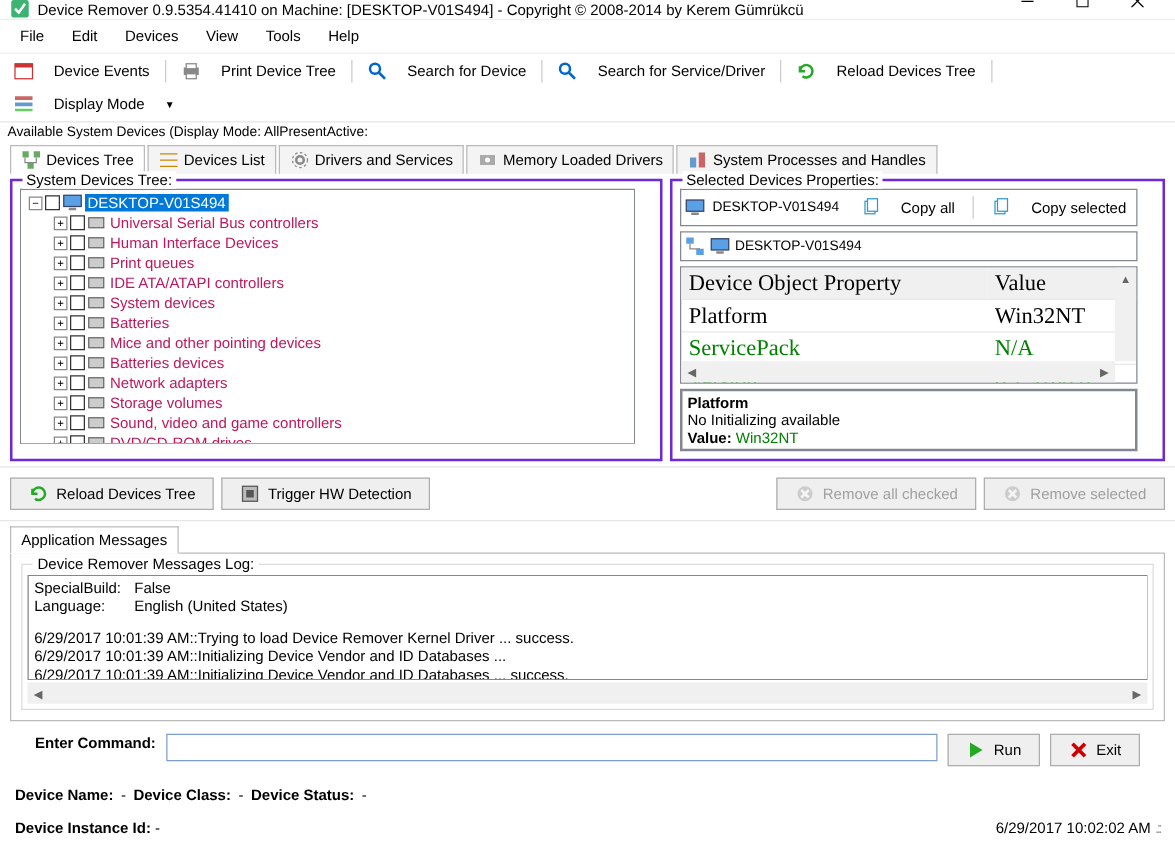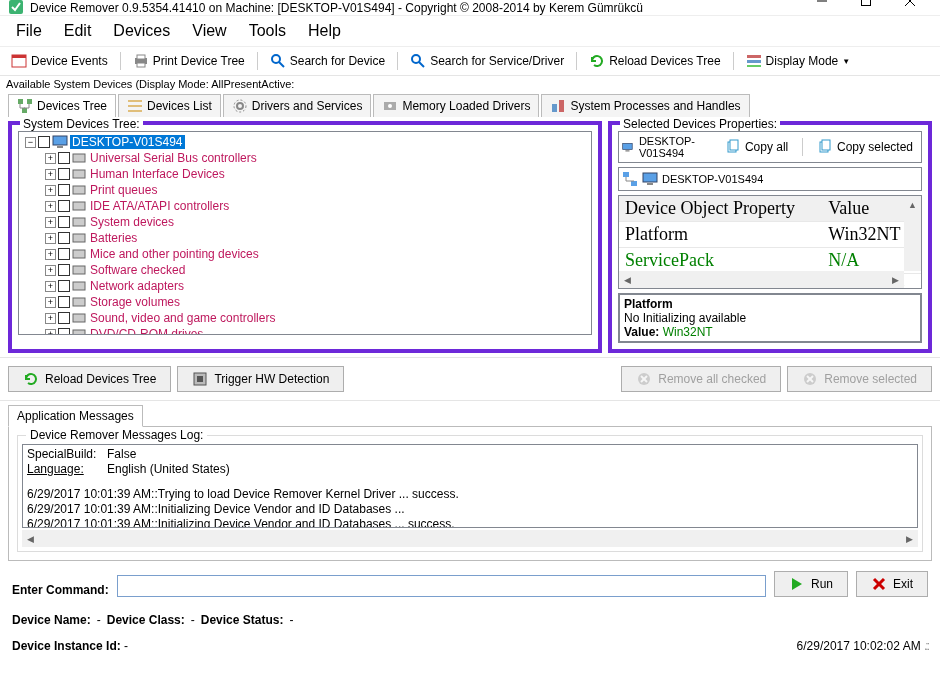--- a/index.html
+++ b/index.html
@@ -20,32 +20,32 @@
     align-items: flex-end;
     height: 16px;
     padding: 0 8px;
     background: #fff;
     border-bottom: 1px solid #eee;
   }
   .titlebar .app-icon { width:16px; height:16px; margin-right:6px; }
   .titlebar .title { flex:1; font-size:12px; color:#000; }
   .winbtns { display:flex; gap:0; }
   .winbtn { width:44px; height:28px; display:flex; align-items:center; justify-content:center; font-size:11px; color:#000;}
-  .menubar { display:flex; padding:2px 6px; gap:2px; font-size:16px; }
+  .menubar { display:flex; padding:2px 6px; gap:2px; font-size:12px; }
   .menubar .menuitem { padding:4px 10px; }
   .toolbar {
     display:flex;
     align-items:center;
     padding:3px 6px;
     gap:4px;
     flex-wrap:wrap;
     border-top:1px solid #eee;
     border-bottom:1px solid #e5e5e5;
   }
-  .tbtn { display:flex; align-items:center; gap:4px; padding:3px 5px; border-radius:2px; font-size:12px; white-space:nowrap;}
+  .tbtn { display:flex; align-items:center; gap:16px; padding:3px 5px; border-radius:2px; font-size:12px; white-space:nowrap;}
   .icon { width:16px; height:16px; display:inline-flex; align-items:center; justify-content:center; }
   .sep { width:1px; height:18px; background:#ccc; margin:0 3px; }
   .section-header {
     padding:2px 6px;
     font-size:11px;
     color:#000;
   }
   .tabstrip {
     display:flex;
     gap:2px;
@@ -62,22 +62,22 @@
     background:#f4f4f4;
     font-size:12px;
   }
   .tab.active { background:#fff; }
   .main-row {
     display:flex;
     gap:6px;
     padding:4px 8px;
   }
   .groupbox {
-    border:4px solid #6d28d9;
-    padding:6px 6px 6px 6px;
+    border:2px solid #6d28d9;
+    padding:6px 20px 6px 6px;
     position:relative;
   }
   .groupbox > .legend {
     position:absolute;
     top:-8px;
     left:8px;
     background:#fff;
     padding:0 3px;
     font-size:12px;
   }
@@ -116,21 +116,21 @@
     border:1px solid #adadad;
     background:#efefef;
     font-size:12px;
     min-height:24px;
   }
   .btn.disabled { color:#a0a0a0;}
   .msgs-group { margin:6px 8px; border:1px solid #dcdcdc; position:relative; padding:8px 4px 4px 4px;}
   .msgs-group .legend { position:absolute; top:-8px; left:8px; background:#fff; padding:0 4px; font-size:12px;}
   .msgs-body { border:1px solid #828790; height:84px; overflow:auto; padding:2px 4px; font-size:12px; line-height:15px; background:#fff;}
   .msgs-scroll { height:17px; background:#f0f0f0; display:flex; justify-content:space-between; align-items:center; margin-top:2px;}
-  .cmdrow { display:flex; align-items:flex-end; gap:8px; padding:10px 12px;}
+  .cmdrow { display:flex; align-items:flex-start; gap:8px; padding:10px 28px;}
   .cmdrow label { font-weight:bold; font-size:12px;}
   .cmdrow input { flex:1; height:22px; border:1px solid #7a9fcd; padding:0 4px;}
   .statusbar { display:flex; gap:6px; padding:6px 12px; font-size:12px;}
   .statusbar2 { display:flex; justify-content:space-between; padding:6px 12px 4px 12px; font-size:12px;}
   .grip { color:#999; letter-spacing:-2px; }
 </style>
 </head>
 <body>
 
 <div class="titlebar">
@@ -358,21 +358,21 @@
                 <rect x="1" y="3" width="12" height="8" fill="#ccc" stroke="#666"></rect>
               </svg></span>
             <span class="nodelabel">Mice and other pointing devices</span>
           </div>
           <div class="tree-row" style="padding-left: 24px;">
             <span class="twisty">+</span>
             <span class="cb"></span>
             <span class="nodeicon"><svg viewBox="0 0 16 14">
                 <rect x="1" y="3" width="12" height="8" fill="#ccc" stroke="#666"></rect>
               </svg></span>
-            <span class="nodelabel">Software checked</span>
+            <span class="nodelabel">Batteries devices</span>
           </div>
           <div class="tree-row" style="padding-left: 24px;">
             <span class="twisty">+</span>
             <span class="cb"></span>
             <span class="nodeicon"><svg viewBox="0 0 16 14">
                 <rect x="1" y="3" width="12" height="8" fill="#ccc" stroke="#666"></rect>
               </svg></span>
             <span class="nodelabel">Network adapters</span>
           </div>
           <div class="tree-row" style="padding-left: 24px;">
@@ -396,21 +396,21 @@
             <span class="cb"></span>
             <span class="nodeicon"><svg viewBox="0 0 16 14">
                 <rect x="1" y="3" width="12" height="8" fill="#ccc" stroke="#666"></rect>
               </svg></span>
             <span class="nodelabel">DVD/CD-ROM drives</span>
           </div>
         </div>
     </div>
   </div>
 
-  <div class="groupbox" style="width:324px;">
+  <div class="groupbox" style="width:396px;">
     <span class="legend">Selected Devices Properties:</span>
     <div class="props-box">
       <div class="props-toolbar">
         <span class="icon">
             <svg viewBox="0 0 16 16">
               <rect x="1" y="2" width="14" height="9" fill="#5aa0e6" stroke="#346"></rect>
               <rect x="5" y="12" width="6" height="2" fill="#888"></rect>
             </svg>
           </span>
         <span>DESKTOP-V01S494</span>
@@ -535,21 +535,21 @@
 
 <div style="padding:4px 8px 0 8px;">
   <div class="tab active" style="display:inline-flex;border-bottom:1px solid #fff;">
     <span>Application Messages</span>
   </div>
   <div style="border:1px solid #bbb;border-top:1px solid #bbb;margin-top:-1px;padding:4px;">
     <div class="msgs-group" style="margin:4px;">
       <span class="legend">Device Remover Messages Log:</span>
       <div class="msgs-body">
         <div><span style="display:inline-block;width:80px;">SpecialBuild:</span><span>False</span></div>
-        <div><span style="display:inline-block;width:80px;text-decoration:underline;">Language:</span><span>English (United States)</span></div>
+        <div><span style="display:inline-block;width:80px;">Language:</span><span>English (United States)</span></div>
         <div style="height:10px;"></div>
         <div id="log-lines">
             <div>6/29/2017 10:01:39 AM::Trying to load Device Remover Kernel Driver ... success.</div>
             <div>6/29/2017 10:01:39 AM::Initializing Device Vendor and ID Databases ...</div>
             <div>6/29/2017 10:01:39 AM::Initializing Device Vendor and ID Databases ... success.</div>
           </div>
       </div>
       <div class="msgs-scroll">
         <div class="arrow">◀</div>
           <div class="arrow">▶</div>

